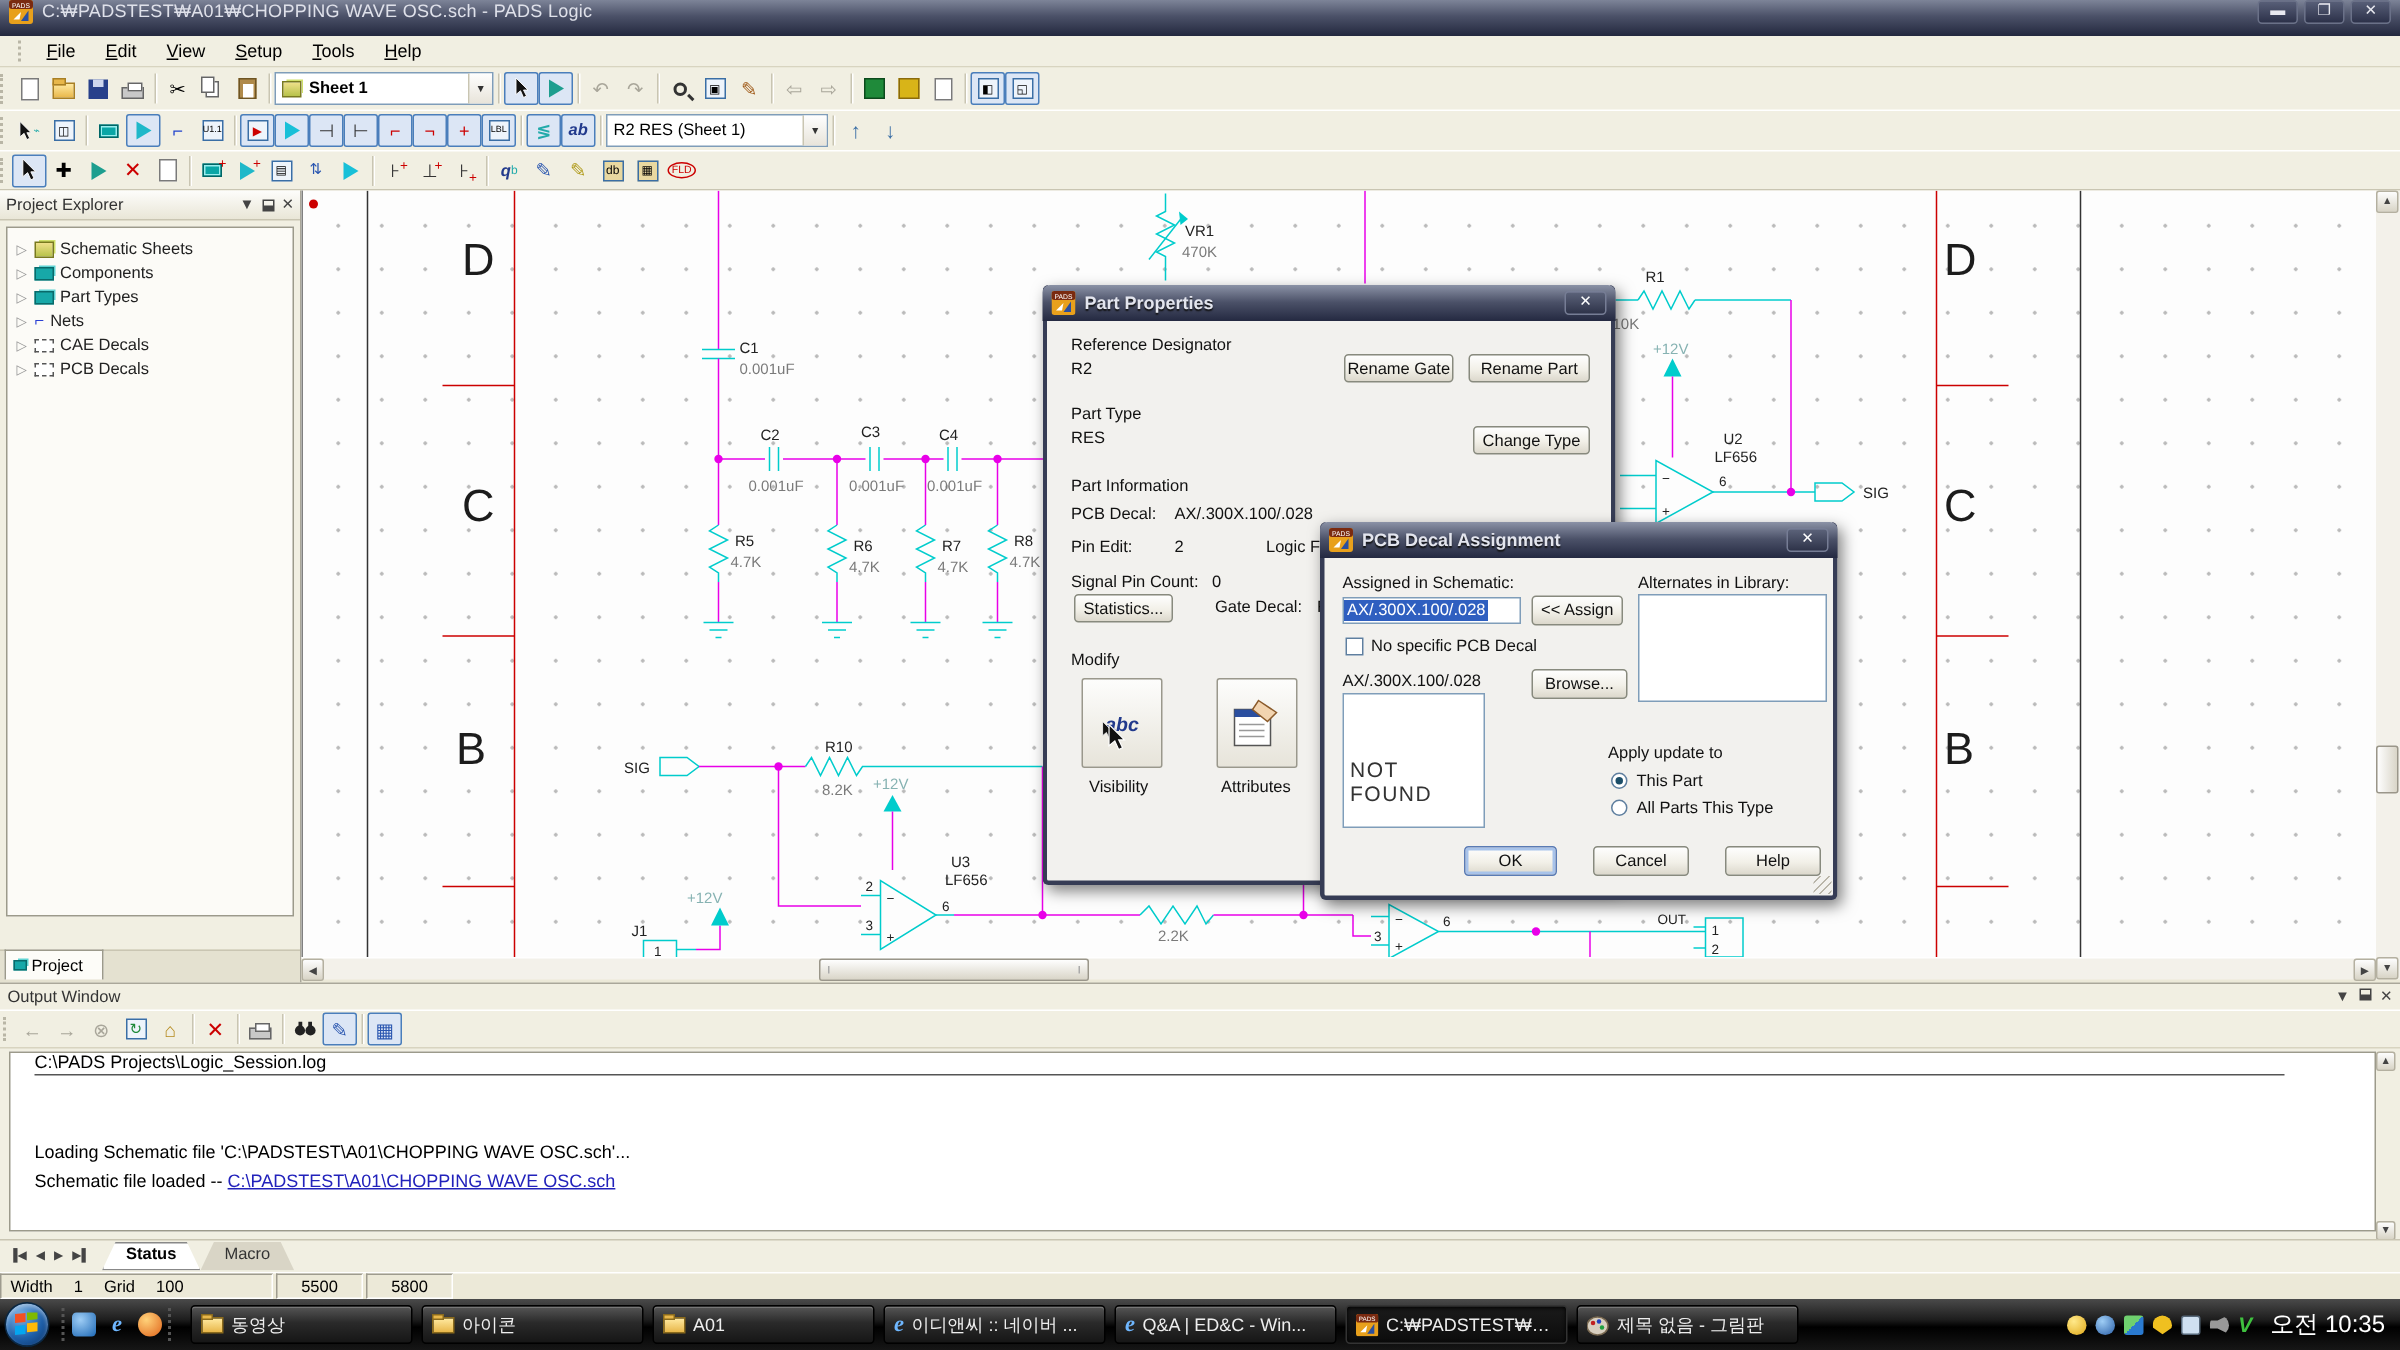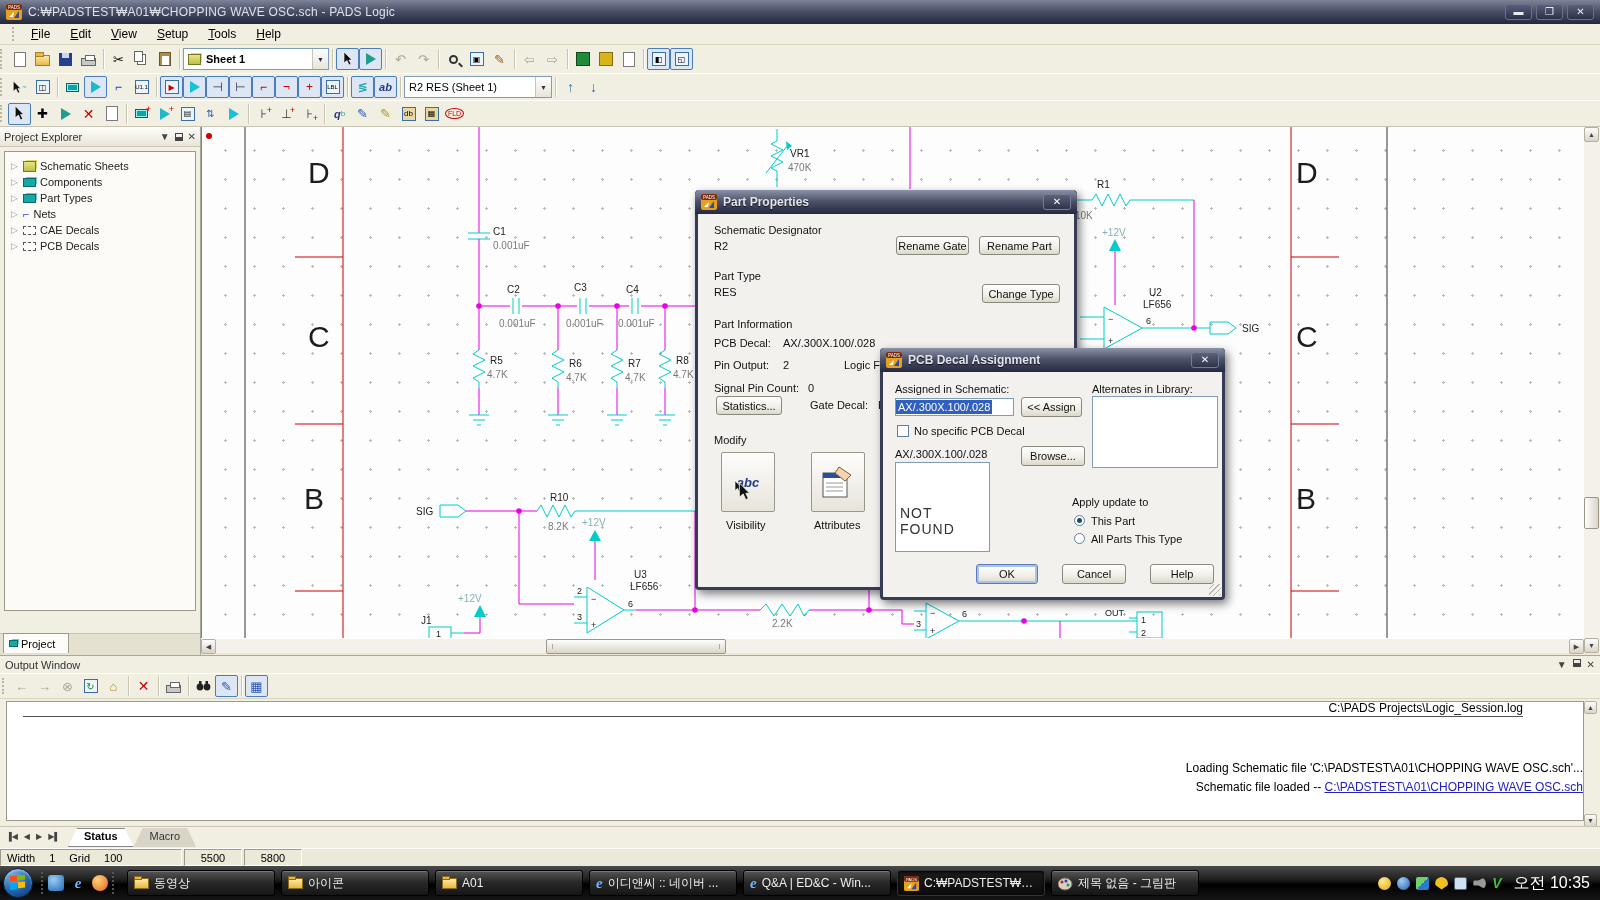--- a/index.html
+++ b/index.html
@@ -3,21 +3,21 @@
 <meta charset="utf-8">
 <style>
   * { margin:0; padding:0; box-sizing:border-box; }
   html,body { width:1600px; height:900px; overflow:hidden; }
   body { font-family:"Liberation Sans","DejaVu Sans",sans-serif; font-size:11px; color:#000; }
   .screen { position:relative; width:1600px; height:900px; background:#ece9d8; overflow:hidden; }
 
   
   .titlebar { position:absolute; left:0; top:0; width:1600px; height:24px;
     background:linear-gradient(180deg,#7d8498 0%,#4b5168 45%,#23283e 100%);
-    display:flex; align-items:center; padding:0 6px; }
+    display:flex; padding:0 6px; }
   .titlebar .ttl { color:#dfe1ea; font-size:12px; margin-left:6px; letter-spacing:.2px; }
   .winbtns { margin-left:auto; display:flex; gap:4px; }
   .winbtn { width:27px; height:16px; border-radius:3px; border:1px solid #6a7188;
     background:linear-gradient(#585f78,#2c3149); color:#e8e9f0; font-size:10px; line-height:14px;
     text-align:center; }
 
   
   .menubar { position:absolute; left:0; top:24px; width:1600px; height:21px; background:#f1efe2;
     border-bottom:1px solid #d8d4c0; display:flex; align-items:center; padding-left:12px; gap:2px; }
   .menu-item { padding:2px 9px; font-size:12px; }
@@ -116,21 +116,21 @@
   .seltext { background:#2f5fc0; color:#fff; padding:1px 2px; font-size:11px; }
   .bigbtn { position:absolute; width:54px; height:60px; background:linear-gradient(#fdfdfc,#e7e4da);
     border:1px solid #9a988c; border-radius:2px; display:flex; align-items:center; justify-content:center; }
   .chk { position:absolute; width:12px; height:12px; background:#fff; border:1px solid #5f7f9f; }
   .radio { position:absolute; width:11px; height:11px; border-radius:50%; background:#fff; border:1px solid #5f7f9f; }
   .radio.on::after { content:""; position:absolute; left:2px; top:2px; width:5px; height:5px; border-radius:50%; background:#1c4e68; }
   .resize-grip { position:absolute; right:1px; bottom:1px; width:12px; height:12px;
     background:repeating-linear-gradient(135deg,transparent 0 3px,#b9b5a9 3px 4px); }
 
   
-  .outwin { position:absolute; left:0; top:655px; width:1600px; height:193px; background:#f1efe2; border-top:1px solid #aaa79a;text-align:right; }
+  .outwin { position:absolute; left:0; top:655px; width:1600px; height:193px; background:#f1efe2; border-top:1px solid #aaa79a; }
   .out-head { height:17px; display:flex; align-items:center; padding:0 5px; font-size:11px; color:#333; }
   .out-tb { height:26px; display:flex; align-items:center; border-top:1px solid #fff; border-bottom:1px solid #d8d4c0; padding-left:2px; }
   .out-text { position:absolute; left:6px; top:45px; right:16px; height:120px; background:#fff; border:1px solid #9c9a8b;
     font-size:12px; padding:0 0 0 16px; overflow:hidden; }
   .out-vscroll { position:absolute; right:2px; top:45px; width:14px; height:126px; display:flex; flex-direction:column; justify-content:space-between; }
   .logline { margin-top:-3px; padding-top:2px; border-bottom:1px solid #555; width:1500px; padding-bottom:1px; }
   .loadline { margin-top:44px; }
   .linkline { margin-top:5px; }
   .bluelink { color:#2222bb; text-decoration:underline; }
   .out-tabs { position:absolute; left:0; bottom:0; width:100%; height:22px; background:#f1efe2; border-top:1px solid #c9c5b2;
@@ -719,31 +719,31 @@
 
   <div class="dlg" style="left:695px;top:190px;width:382px;height:400px;z-index:10">
     <div class="dlg-title">
       <svg width="16" height="16">
           <use href="#sym-pads"></use>
         </svg>
       <span class="dttl">Part Properties</span>
       <div class="dlg-x">✕</div>
     </div>
     <div style="position:relative;width:100%;height:calc(100% - 24px)">
-      <div class="lab" style="left:16px;top:10px">Schematic Designator</div>
+      <div class="lab" style="left:16px;top:10px">Reference Designator</div>
       <div class="lab" style="left:16px;top:26px">R2</div>
       <div class="xpbtn" style="left:198px;top:22px;width:73px;height:19px">Rename Gate</div>
       <div class="xpbtn" style="left:281px;top:22px;width:81px;height:19px">Rename Part</div>
       <div class="lab" style="left:16px;top:56px">Part Type</div>
       <div class="lab" style="left:16px;top:72px">RES</div>
       <div class="xpbtn" style="left:284px;top:70px;width:78px;height:19px">Change Type</div>
       <div class="lab" style="left:16px;top:104px">Part Information</div>
       <div class="lab" style="left:16px;top:123px">PCB Decal:</div>
       <div class="lab" style="left:85px;top:123px">AX/.300X.100/.028</div>
-      <div class="lab" style="left:16px;top:145px">Pin Output:</div>
+      <div class="lab" style="left:16px;top:145px">Pin Edit:</div>
       <div class="lab" style="left:85px;top:145px">2</div>
       <div class="lab" style="left:146px;top:145px">Logic Fa</div>
       <div class="lab" style="left:16px;top:168px">Signal Pin Count:</div>
       <div class="lab" style="left:110px;top:168px">0</div>
       <div class="xpbtn" style="left:18px;top:182px;width:66px;height:19px">Statistics...</div>
       <div class="lab" style="left:112px;top:185px">Gate Decal:</div>
       <div class="lab" style="left:180px;top:185px">R</div>
       <div class="lab" style="left:16px;top:220px">Modify</div>
       <div class="bigbtn" style="left:23px;top:238px">
         <b style="font-style:italic;color:#223a8c;font-size:13px">abc</b>

